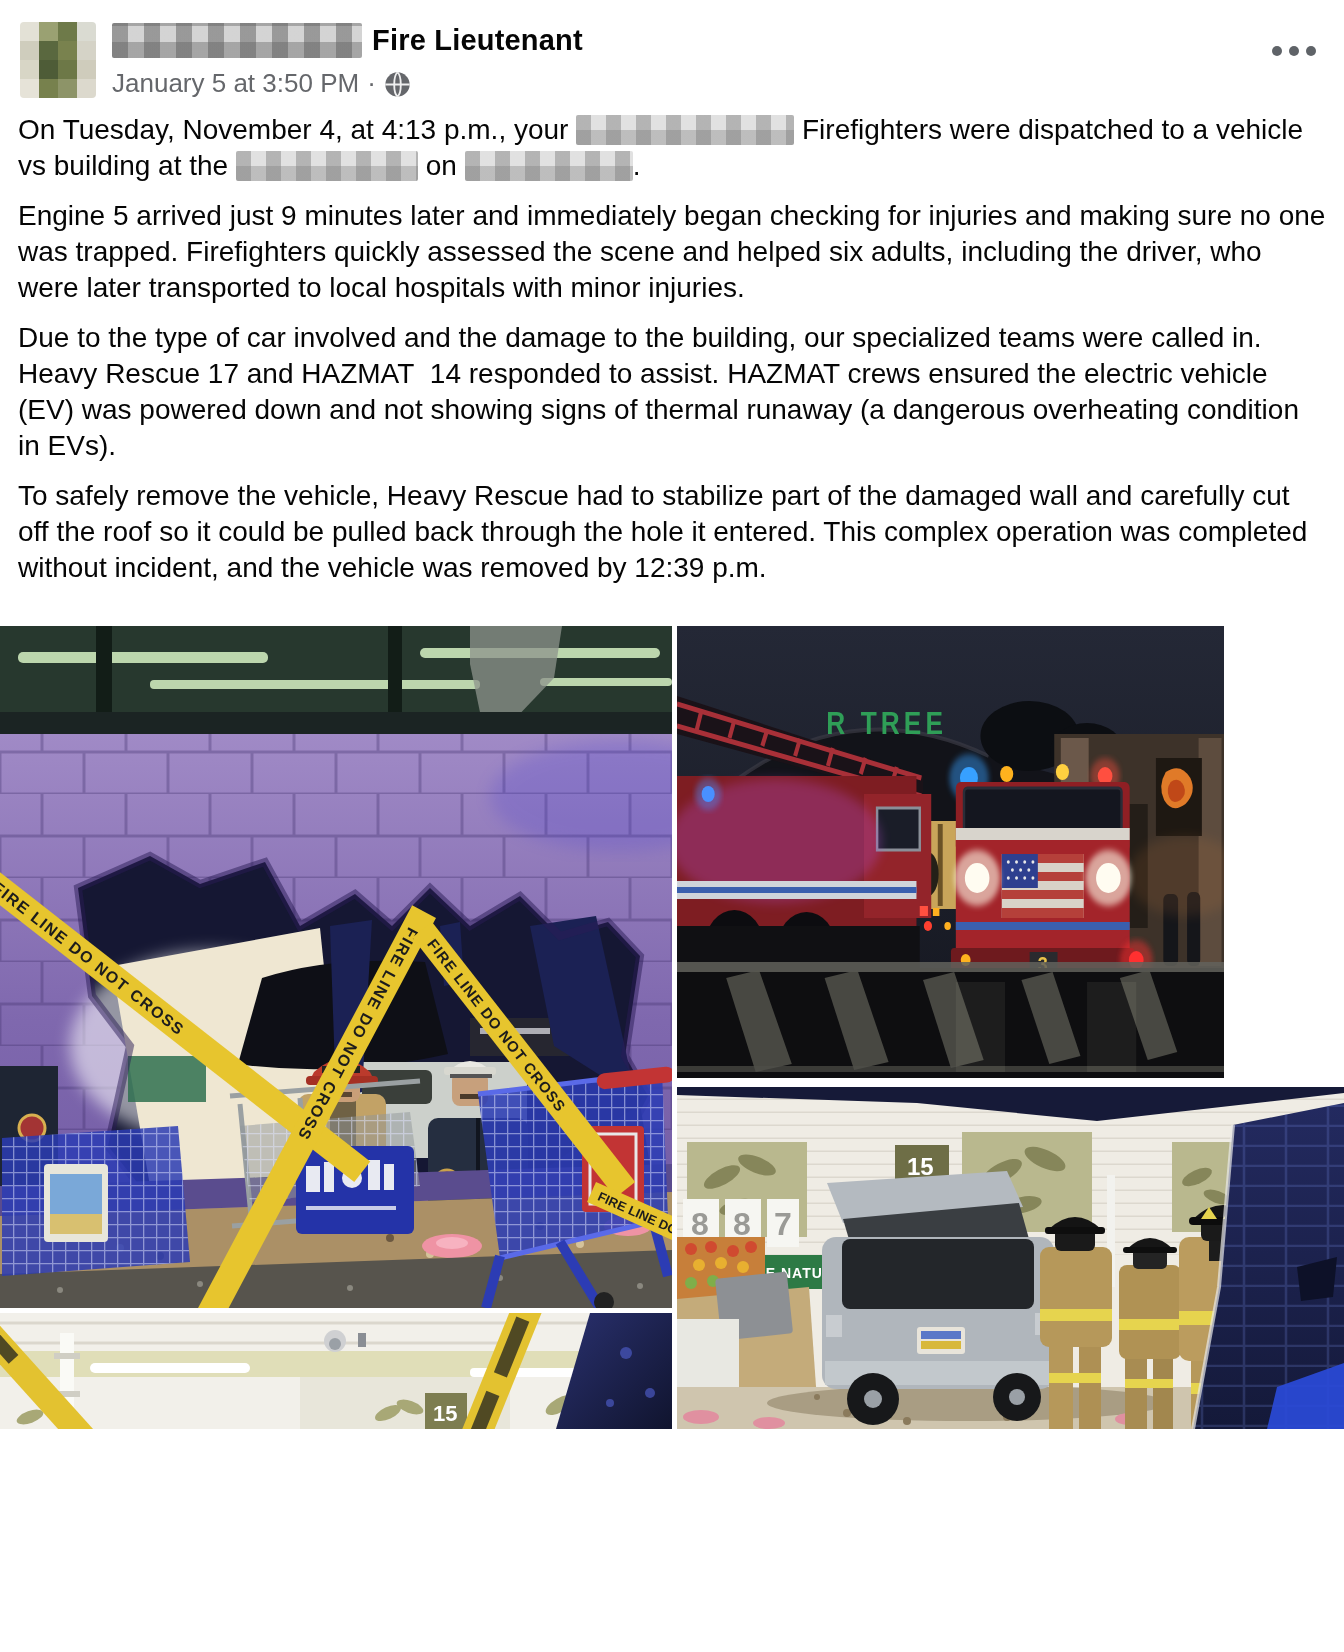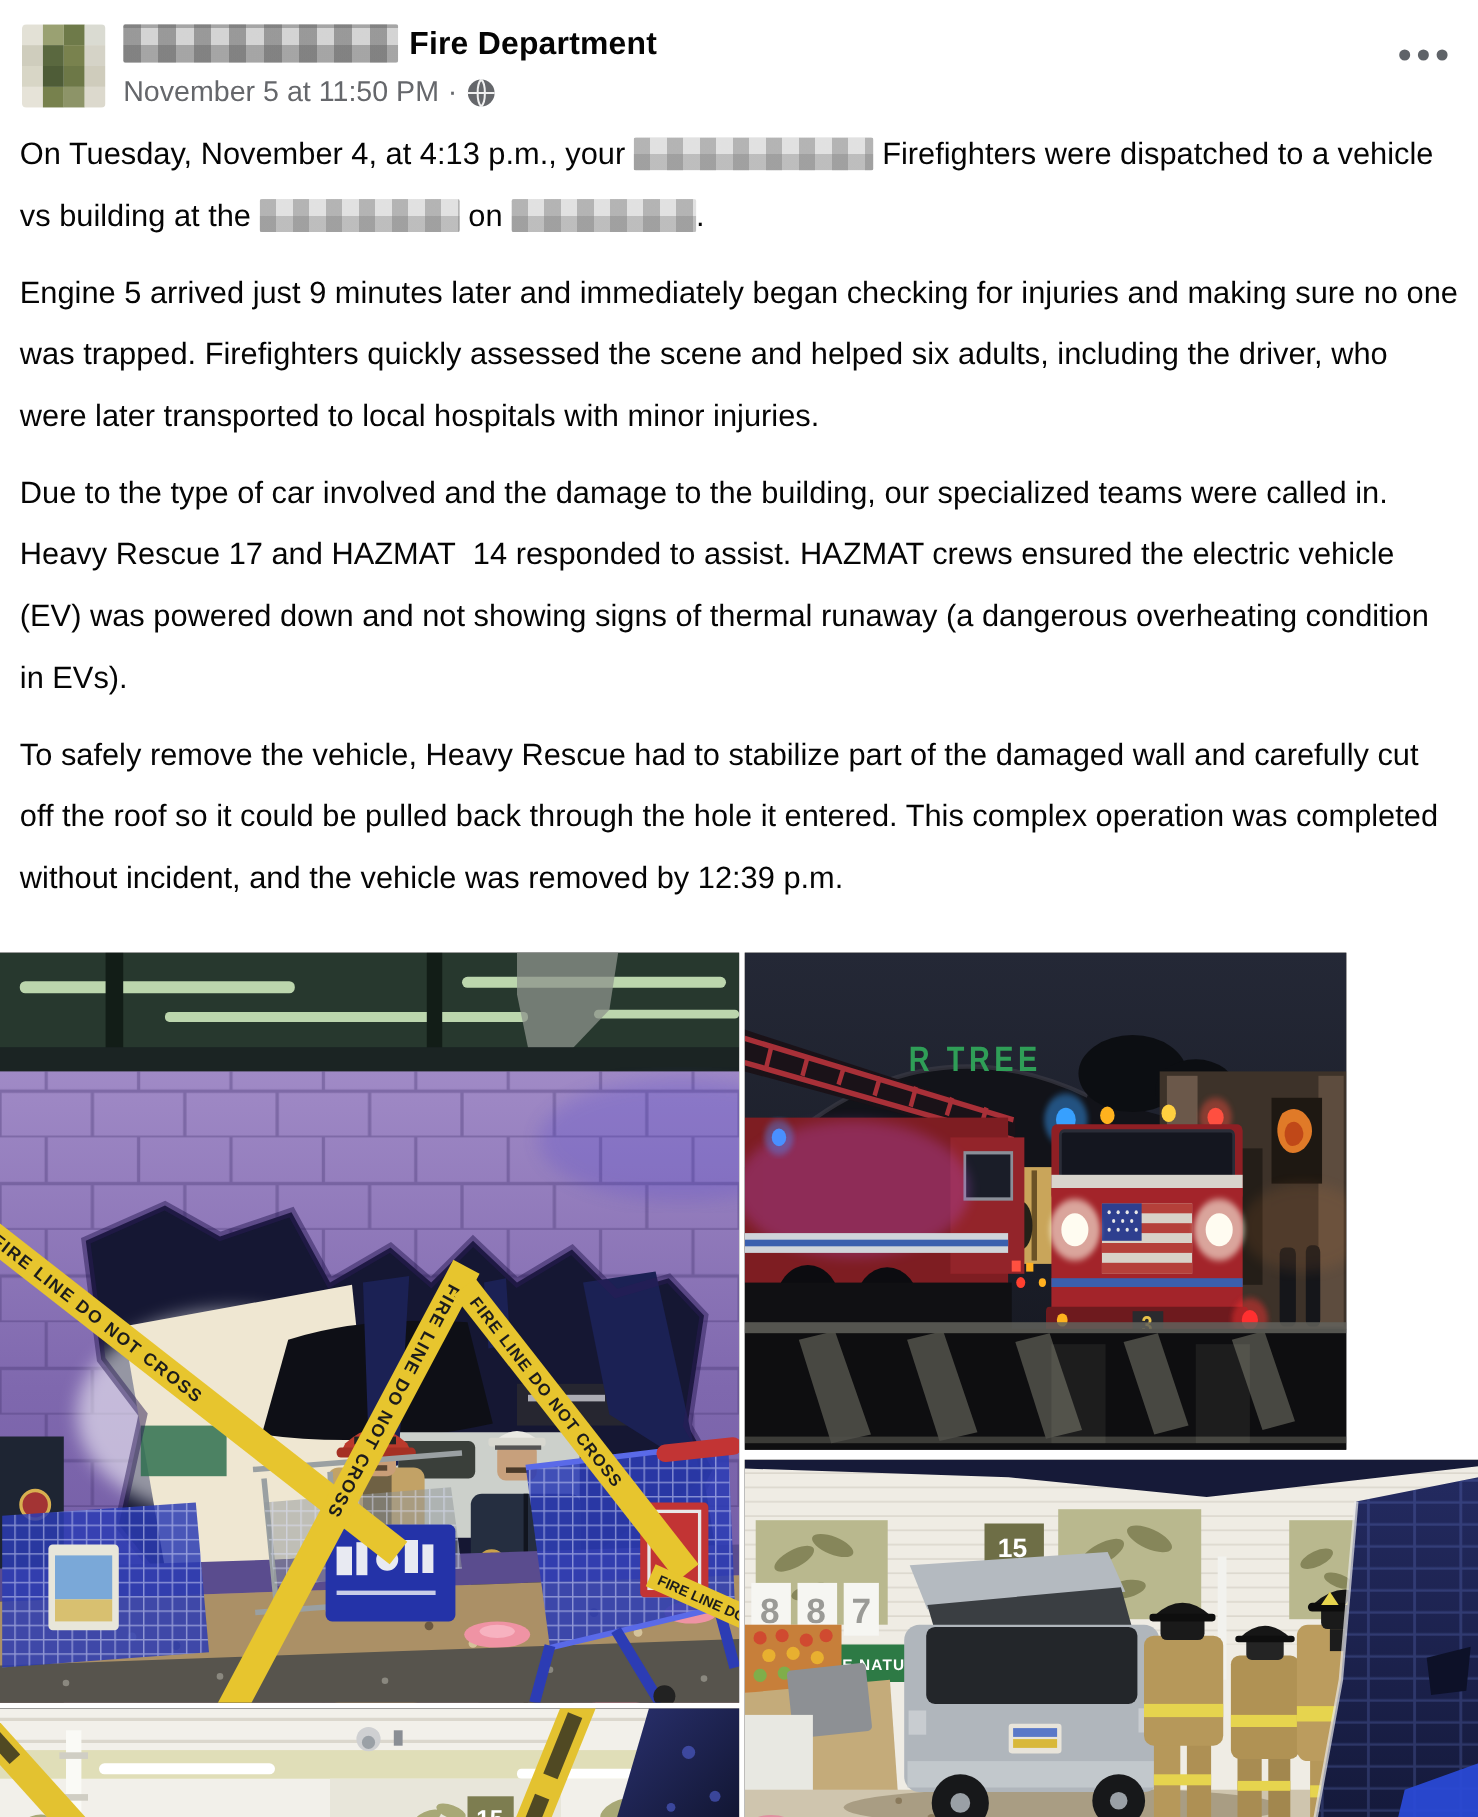--- a/index.html
+++ b/index.html
@@ -22,21 +22,21 @@
     background-color:#d6d6d6;
     background-image:
       repeating-linear-gradient(90deg,rgba(125,125,125,.45) 0 15px,rgba(255,255,255,0) 15px 30px),
       repeating-linear-gradient(0deg,rgba(165,165,165,.5) 0 15px,rgba(236,236,236,.5) 15px 30px);}
   .blur-name{height:35px;vertical-align:-8px;margin-right:10px;
     background-color:#c4c4c4;
     background-image:
       repeating-linear-gradient(90deg,rgba(95,95,95,.5) 0 16px,rgba(255,255,255,0) 16px 32px),
       repeating-linear-gradient(0deg,rgba(140,140,140,.55) 0 16px,rgba(225,225,225,.55) 16px 32px);}
   
-  .post-text{padding:0 18px;margin-top:16px;font-size:28px;line-height:56px;}
+  .post-text{padding:0 18px;margin-top:16px;font-size:28px;line-height:36px;}
   .post-text p{margin:0 0 14px 0;}
   
   .photo-grid{position:relative;margin-top:40px;width:1344px;height:803px;background:#fff;}
   .ph{position:absolute;display:block;overflow:hidden;background:#222;}
   .ph svg{display:block;width:100%;height:100%;}
   .ph1{left:0;top:0;width:672px;height:682px;}
   .ph2{left:677px;top:0;width:547px;height:452px;}
   .ph3{left:0;top:687px;width:672px;height:116px;}
   .ph4{left:677px;top:461px;width:667px;height:342px;}
   svg text{font-family:"Liberation Sans",sans-serif;}
@@ -62,24 +62,24 @@
           <rect x="38" y="38" width="19" height="19" fill="#6d7847"></rect>
           <rect x="57" y="38" width="19" height="19" fill="#cfccbc"></rect>
         <rect x="0" y="57" width="19" height="19" fill="#e6e3d8"></rect>
           <rect x="19" y="57" width="19" height="19" fill="#77814d"></rect>
           <rect x="38" y="57" width="19" height="19" fill="#8d9468"></rect>
           <rect x="57" y="57" width="19" height="19" fill="#dcd9cd"></rect>
       </svg>
     </div>
     <div class="header-text">
       <div class="name-row">
-        <span class="blur blur-name" style="width:250px"></span><span class="page-name">Fire Department</span>
+        <span class="blur blur-name" style="width:250px"></span><span class="page-name">Fire Lieutenant</span>
       </div>
       <div class="time-row">
-        <span>November 5 at 11:50 PM</span>
+        <span>January 5 at 3:50 PM</span>
         <span class="dot-sep">·</span>
         <span class="globe">
           <svg width="27" height="27" viewBox="0 0 16 16">
               <circle cx="8" cy="8" r="7.2" fill="#65676b"></circle>
               <path d="M.8 8h14.4M8 .8c2.6 2.1 2.6 12.3 0 14.4M8 .8c-2.6 2.1-2.6 12.3 0 14.4" stroke="#fff" stroke-width="1.1" fill="none" opacity=".9"></path>
             </svg>
         </span>
       </div>
     </div>
     <div class="menu-dots">

